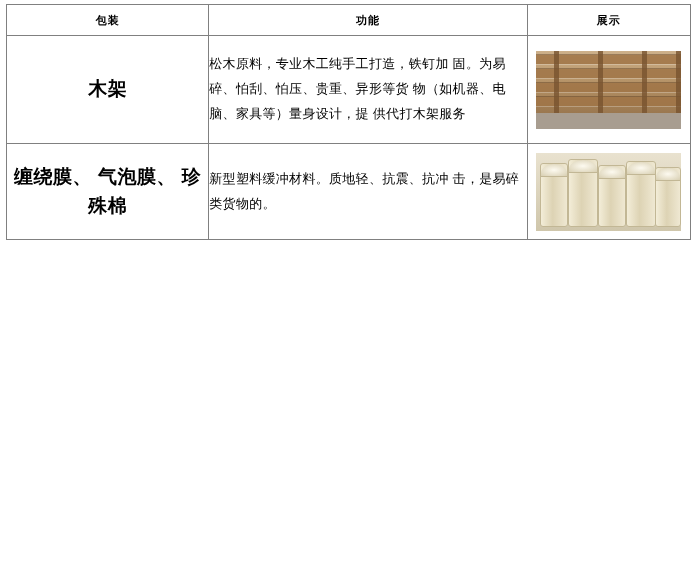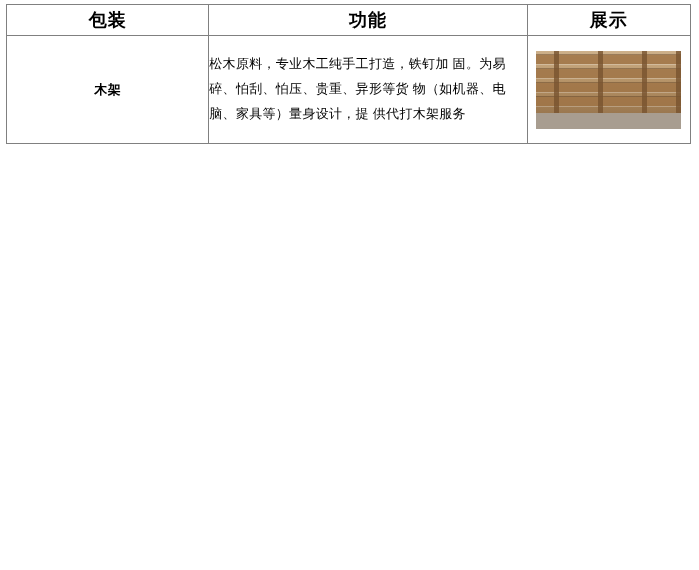--- a/index.html
+++ b/index.html
@@ -34,27 +34,27 @@
     vertical-align: middle;
     background: #ffffff;
   }
   col.c1 { width: 202px; }
   col.c2 { width: 318px; }
   col.c3 { width: 163px; }
 
   .head-cell {
     height: 30px;
     text-align: center;
-    font-size: 18px;
+    font-size: 11px;
     font-weight: bold;
     letter-spacing: 1px;
   }
   .name-cell {
     text-align: center;
-    font-size: 13px;
+    font-size: 19px;
     font-weight: bold;
     letter-spacing: 0.5px;
     padding: 4px 6px;
     line-height: 1.5;
   }
   .desc-cell {
     font-size: 13px;
     line-height: 1.9;
     padding: 8px 10px 8px 10px;
     text-align: left;
@@ -214,15 +214,38 @@
             <div class="vert" style="left:106px;"></div>
             <div class="vert" style="left:140px;"></div>
             <div class="floor"></div>
           </div>
         </td>
       </tr>
 
 
 
 
+      <tr style="height:96px;">
+        <td class="name-cell">缠绕膜、 气泡膜、 珍殊棉</td>
+        <td class="desc-cell">新型塑料缓冲材料。质地轻、抗震、抗冲 击，是易碎类货物的。</td>
+        <td class="img-cell">
+          <div class="photo photo-film">
+            <div class="fr" style="left:4px;top:10px;width:26px;height:62px;">
+                <div class="cap"></div>
+              </div>
+            <div class="fr" style="left:32px;top:6px;width:28px;height:66px;">
+                <div class="cap"></div>
+              </div>
+            <div class="fr" style="left:62px;top:12px;width:26px;height:60px;">
+                <div class="cap"></div>
+              </div>
+            <div class="fr" style="left:90px;top:8px;width:28px;height:64px;">
+                <div class="cap"></div>
+              </div>
+            <div class="fr" style="left:119px;top:14px;width:24px;height:58px;">
+                <div class="cap"></div>
+              </div>
+          </div>
+        </td>
+      </tr>
     </tbody>
   </table>
 </div>
 
 </body></html>

